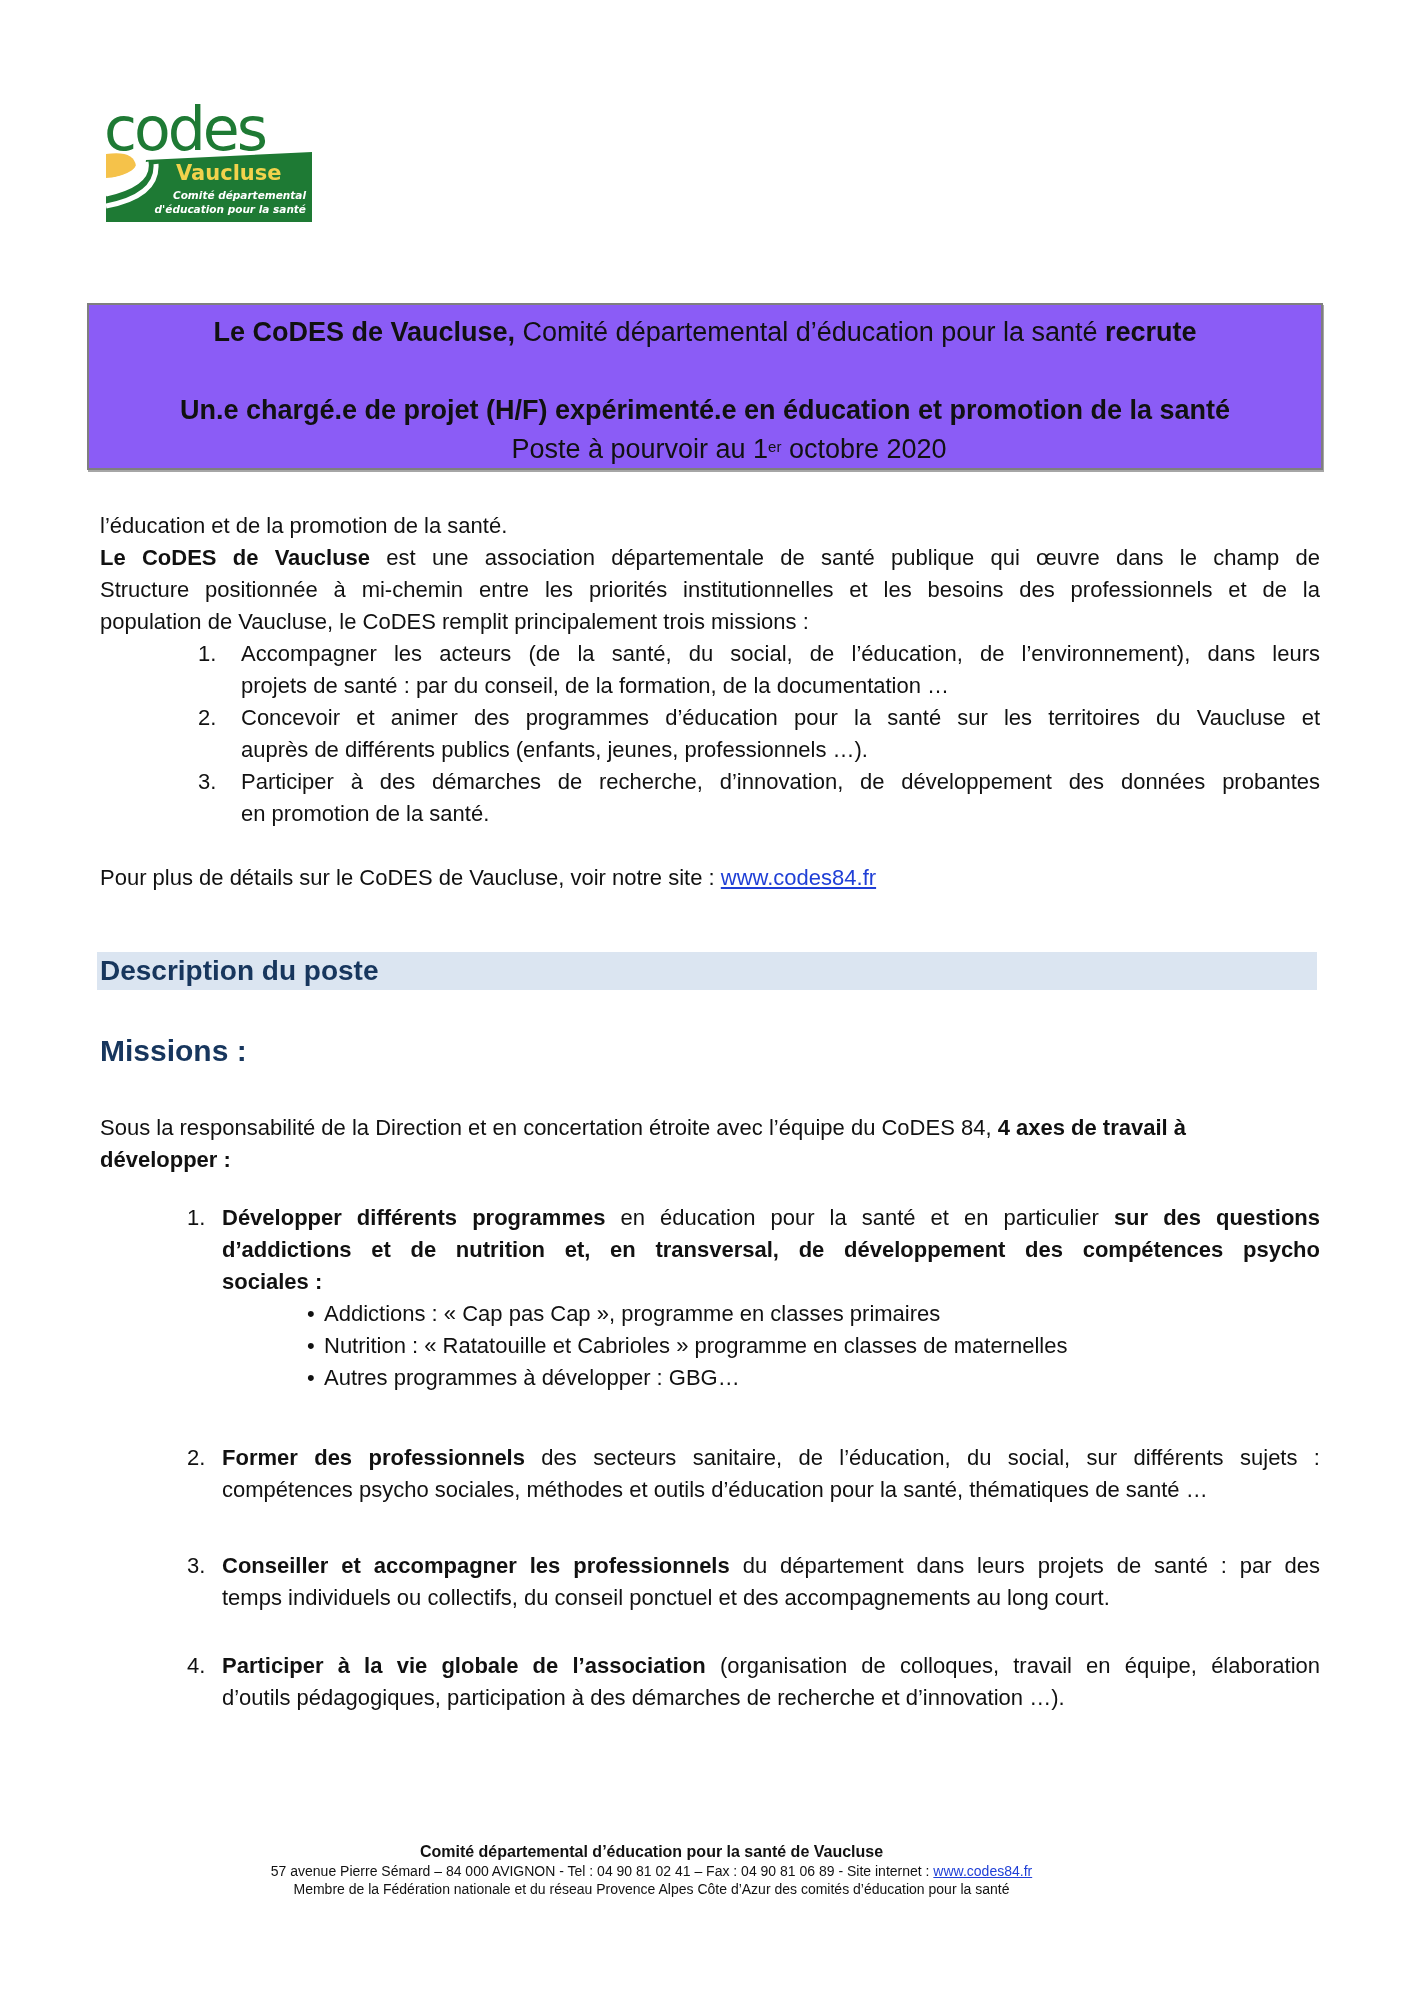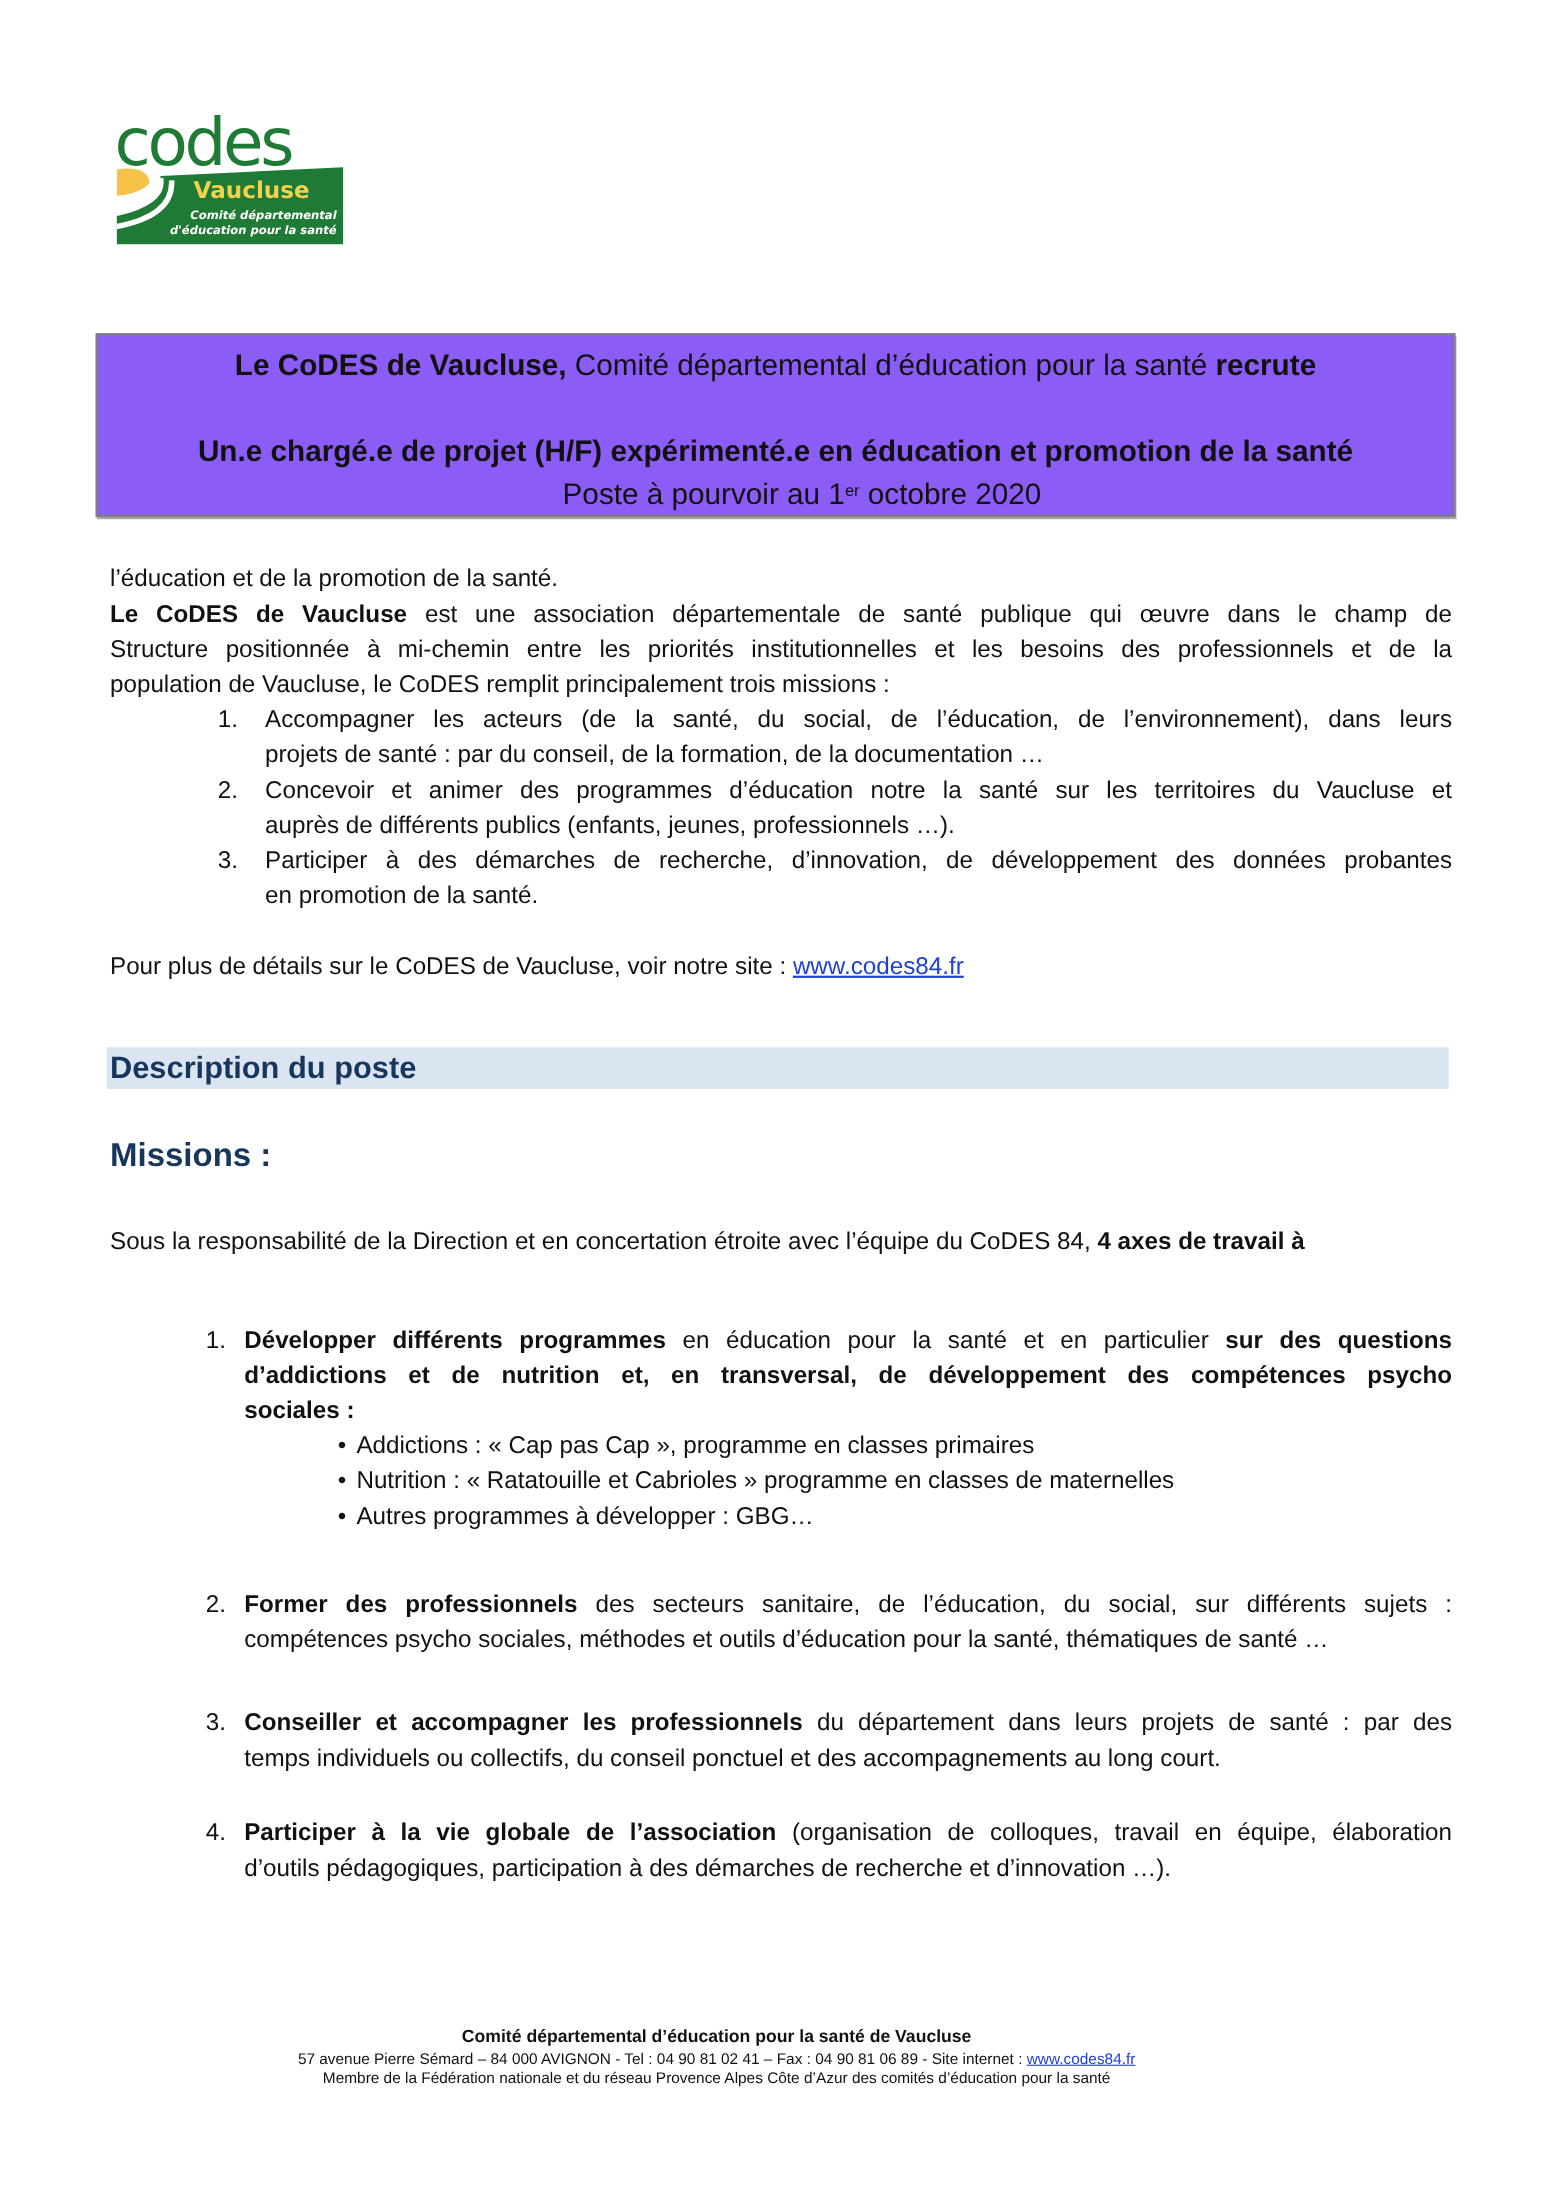--- a/index.html
+++ b/index.html
@@ -69,41 +69,42 @@
 </div>
 
 <div class="abs olist" style="top:638px;">
   <div class="item">
     <span class="num">1.</span>
     <span class="jline">Accompagner les acteurs (de la santé, du social, de l’éducation, de l’environnement), dans leurs</span>
     <span class="jline last">projets de santé : par du conseil, de la formation, de la documentation …</span>
   </div>
   <div class="item">
     <span class="num">2.</span>
-    <span class="jline">Concevoir et animer des programmes d’éducation notre la santé sur les territoires du Vaucluse et</span>
+    <span class="jline">Concevoir et animer des programmes d’éducation pour la santé sur les territoires du Vaucluse et</span>
     <span class="jline last">auprès de différents publics (enfants, jeunes, professionnels …).</span>
   </div>
   <div class="item">
     <span class="num">3.</span>
     <span class="jline">Participer à des démarches de recherche, d’innovation, de développement des données probantes</span>
     <span class="jline last">en promotion de la santé.</span>
   </div>
 </div>
 
 <div class="abs para" style="top:862px;">
   <span>Pour plus de détails sur le CoDES de Vaucluse, voir notre site : </span><a class="link">www.codes84.fr</a>
 </div>
 
 <div class="abs band"></div>
 <div class="abs band-title">Description du poste</div>
 
 <div class="abs h2">Missions :</div>
 
 <div class="abs para" style="top:1112px;">
   <span class="jline last"><span>Sous la responsabilité de la Direction et en concertation étroite avec l’équipe du CoDES 84, </span><span class="b">4 axes de travail à</span></span>
+  <span class="jline last b">développer :</span>
 </div>
 
 <div class="abs mlist" style="top:1202px;">
   <div class="item" style="top:0;">
     <span class="num">1.</span>
     <span class="jline"><span class="b">Développer différents programmes</span><span> en éducation pour la santé et en particulier </span><span class="b">sur des questions</span></span>
     <span class="jline b">d’addictions et de nutrition et, en transversal, de développement des compétences psycho</span>
     <span class="jline last b">sociales :</span>
     <div class="bul"><span class="dot">•</span><span>Addictions : « Cap pas Cap », programme en classes primaires</span></div>
     <div class="bul"><span class="dot">•</span><span>Nutrition : « Ratatouille et Cabrioles » programme en classes de maternelles</span></div>

